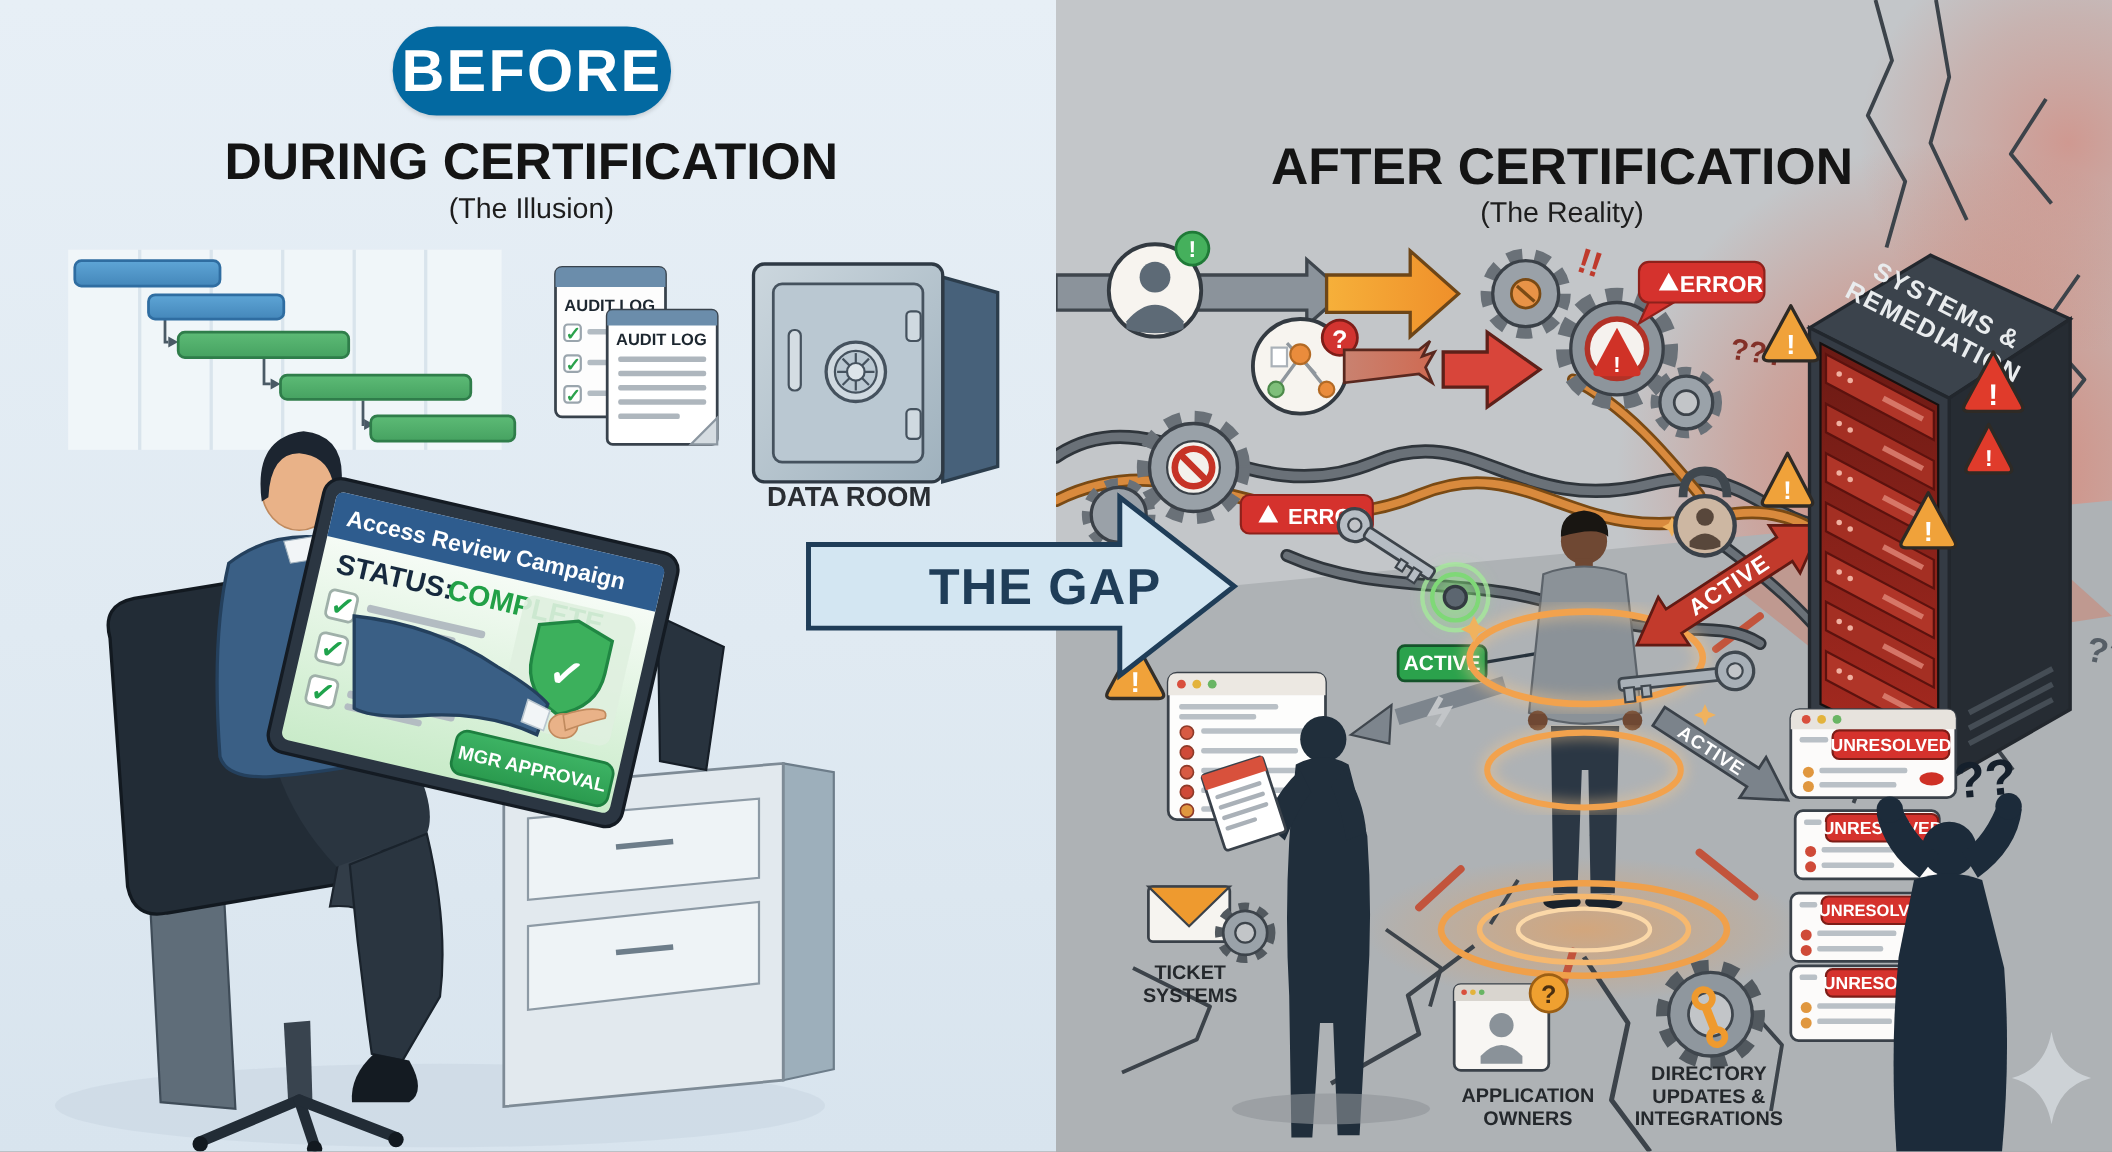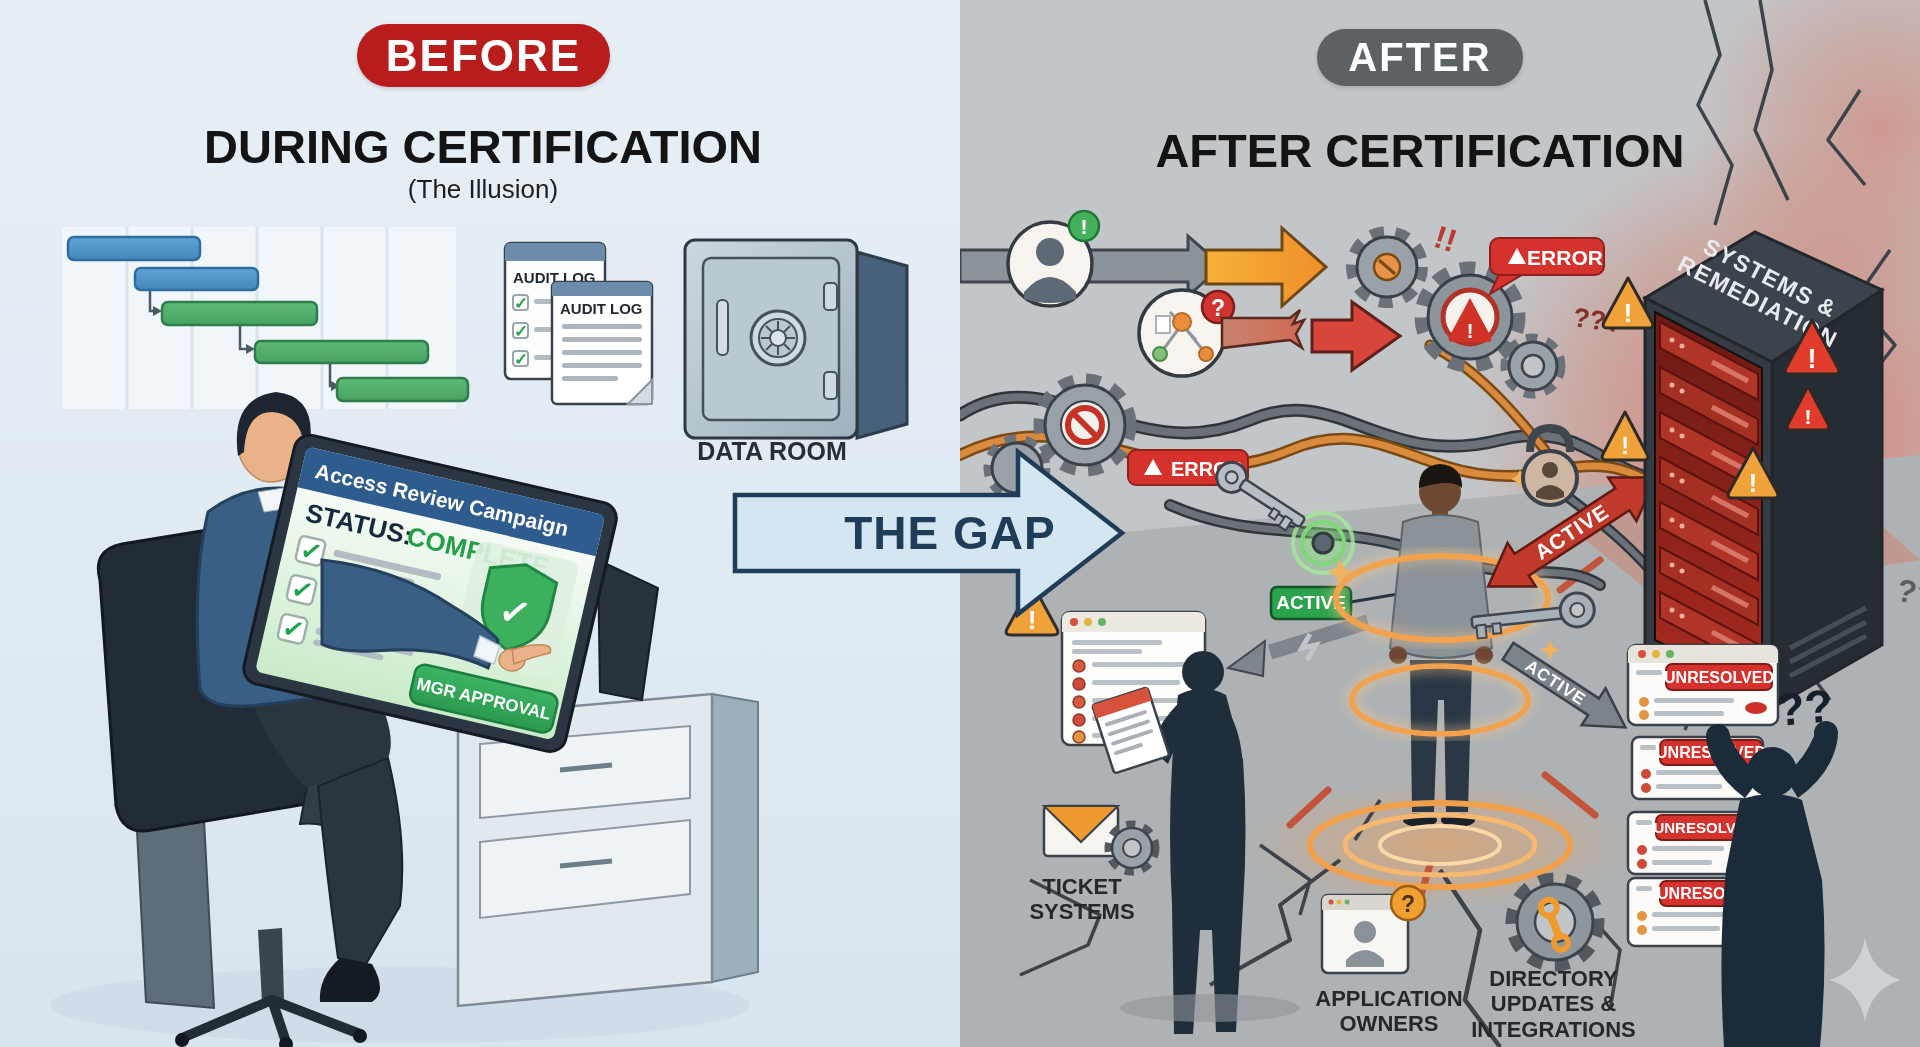--- a/index.html
+++ b/index.html
@@ -4,29 +4,29 @@
 <style>
   html,body{margin:0;padding:0;background:#888;}
   *{box-sizing:border-box;}
   .stage{position:relative;width:1920px;height:1047px;overflow:hidden;
          font-family:"Liberation Sans",sans-serif;background:#c3c6c9;}
   .panel-left{position:absolute;left:0;top:0;width:960px;height:1047px;
               background:linear-gradient(180deg,#e7eff6 0%,#e0eaf2 55%,#d8e4ee 100%);}
   .hdr{position:absolute;text-align:center;color:#141414;margin-top:31px;}
   .pill{position:absolute;border-radius:40px;color:#fff;font-weight:700;
         display:flex;align-items:center;justify-content:center;letter-spacing:2px;}
-  .pill-before{left:357px;top:24px;width:253px;height:63px;background:#b91c1c;font-size:44px;box-shadow:0 2px 4px rgba(0,0,0,.15);}
+  .pill-before{left:357px;top:24px;width:253px;height:81px;background:#0369a1;font-size:54px;box-shadow:0 2px 4px rgba(0,0,0,.15);}
   .pill-after{left:1317px;top:29px;width:206px;height:57px;background:#5b6165;font-size:40px;box-shadow:0 2px 4px rgba(0,0,0,.15);}
   .title{font-size:47px;font-weight:700;letter-spacing:0px;}
   .subtitle{font-size:26px;font-weight:400;color:#1d1d1d;}
   .t-left{left:3px;top:88px;width:960px;}
   .s-left{left:3px;top:143px;width:960px;}
   .t-right{left:960px;top:92px;width:920px;}
   .s-right{left:960px;top:147px;width:920px;}
-  .floor-label{position:absolute;text-align:center;font-weight:700;font-size:22px;color:#24282c;line-height:1.15;}
+  .floor-label{position:absolute;text-align:center;font-weight:700;font-size:18px;color:#24282c;line-height:1.15;}
   svg{position:absolute;left:0;top:0;}
   svg text{font-family:"Liberation Sans",sans-serif;}
 </style>
 </head>
 <body>
 
 <div class="stage">
 
   <div class="panel-left"></div>
 
@@ -645,22 +645,22 @@
         <line x1="588" y1="920" x2="610" y2="932" stroke-width="8"></line>
         <circle cx="613" cy="934" r="7" stroke-width="6"></circle>
       </g>
     </g>
   </svg>
 
   <div class="pill pill-before">BEFORE</div>
   <div class="hdr title t-left">DURING CERTIFICATION</div>
   <div class="hdr subtitle s-left">(The Illusion)</div>
 
-  <div class="pill pill-after">AFTER</div>
   <div class="hdr title t-right">AFTER CERTIFICATION</div>
+  <div class="hdr subtitle s-right">(The Reality)</div>
 
   <svg width="1920" height="1047" viewBox="0 0 1920 1047" style="pointer-events:none">
     <polygon points="735,495 1018,495 1018,452 1122,533 1018,614 1018,571 735,571" fill="#d3e6f2" stroke="#1f3d58" stroke-width="4.5"></polygon>
     <text x="950" y="549" text-anchor="middle" font-size="46" font-weight="700" fill="#1f3d58" letter-spacing="1">THE GAP</text>
   </svg>
 
   <div class="floor-label" style="left:1012px;top:874px;width:140px;">TICKET SYSTEMS</div>
   <div class="floor-label" style="left:1295px;top:986px;width:150px;margin-left:19px;">APPLICATION OWNERS</div>
   <div class="floor-label" style="left:1466px;top:966px;width:175px;">DIRECTORY UPDATES &amp; INTEGRATIONS</div>
 

